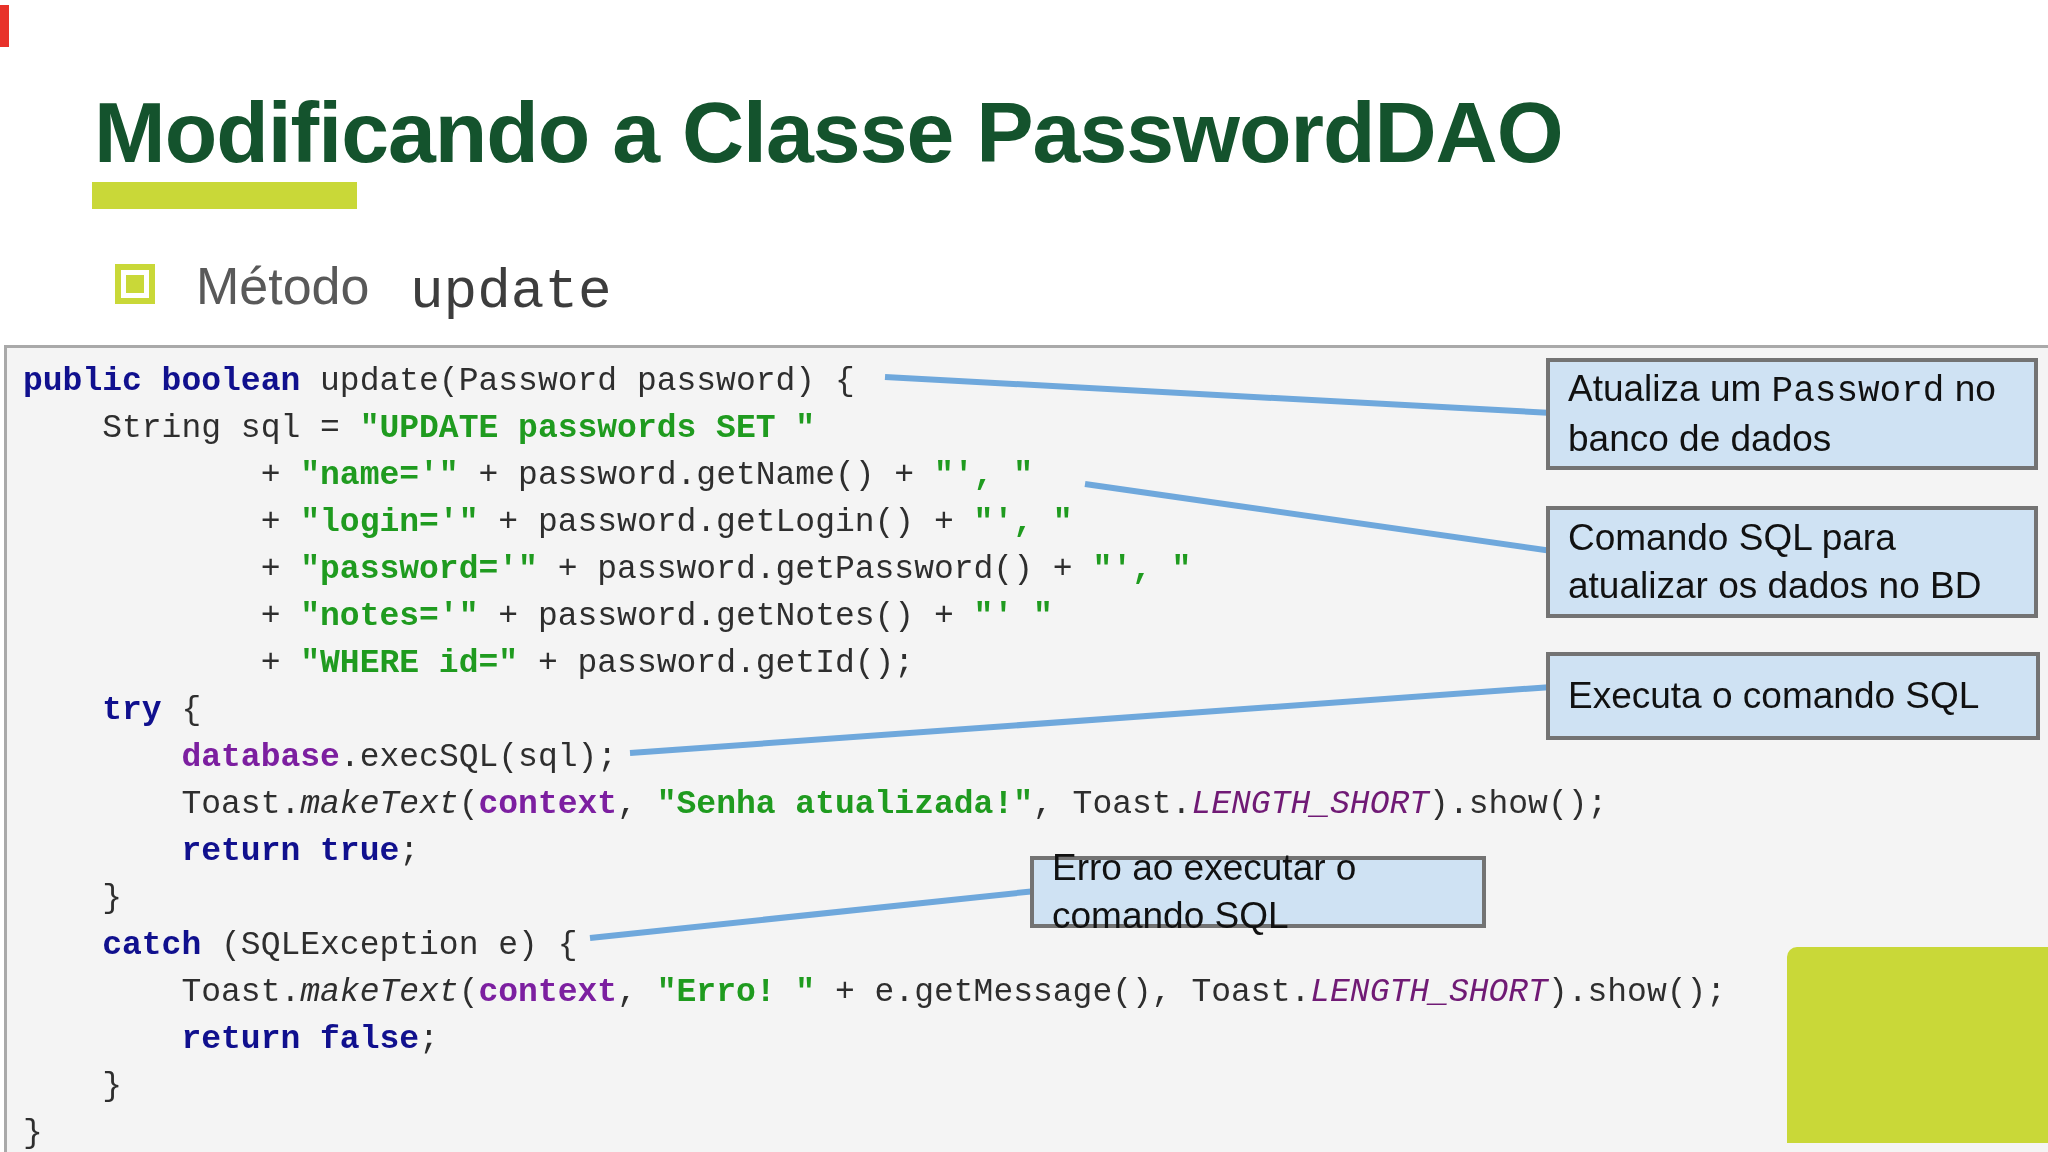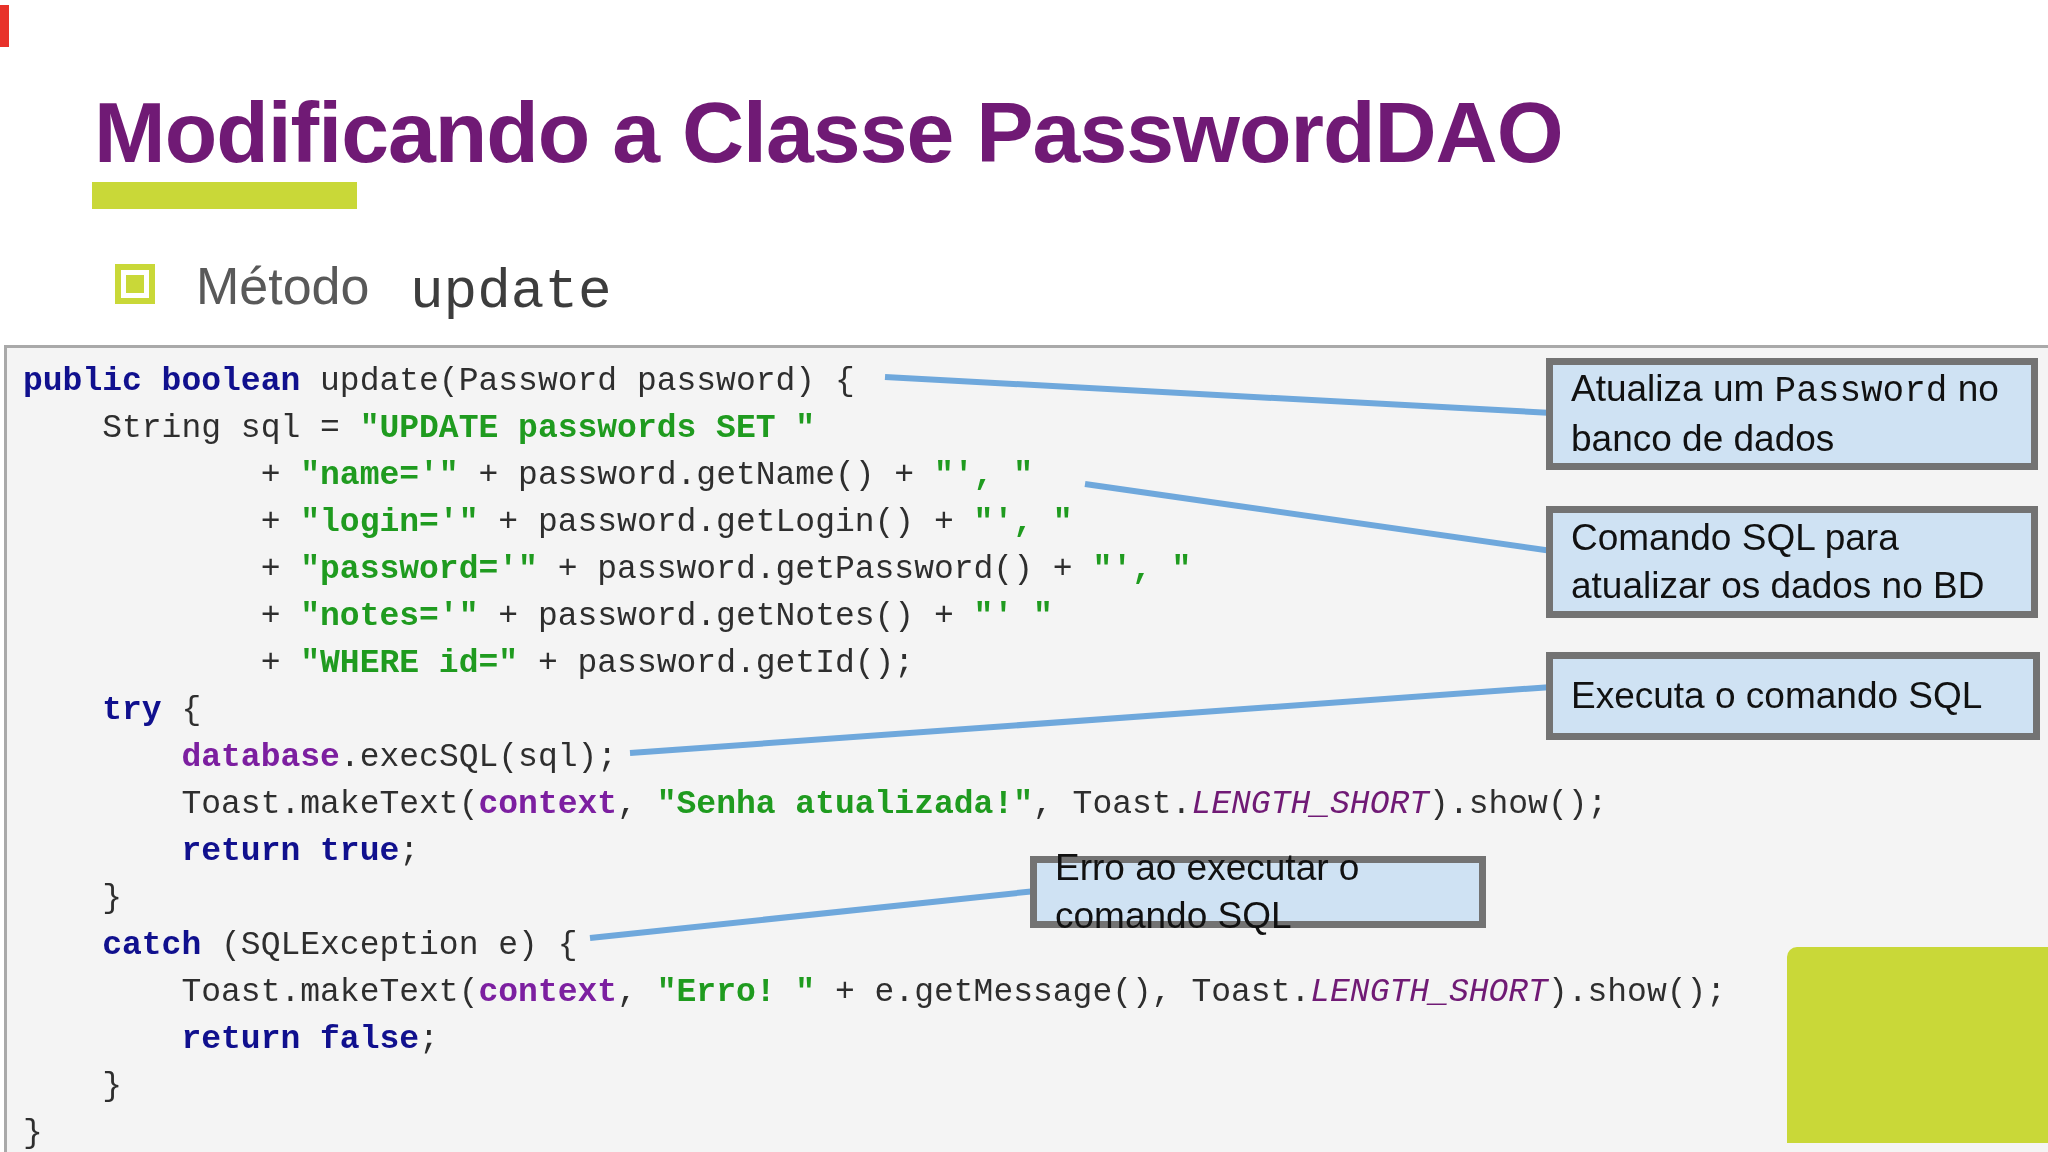--- a/index.html
+++ b/index.html
@@ -5,21 +5,21 @@
   html,body{margin:0;padding:0;}
   body{
     width:2048px;height:1152px;position:relative;overflow:hidden;
     background:#ffffff;font-family:"Liberation Sans",sans-serif;
   }
   
   .red-tick{position:absolute;left:0;top:5px;width:9px;height:42px;background:#e8322a;}
   
   .slide-title{
     position:absolute;left:94px;top:26px;width:1700px;
-    font-size:86px;font-weight:bold;color:#701a75;letter-spacing:-1px;line-height:1.12;
+    font-size:86px;font-weight:bold;color:#14532d;letter-spacing:-1px;line-height:1.12;
   }
   .accent-bar{position:absolute;left:92px;top:182px;width:265px;height:27px;background:#c9d838;}
   
   .bullet-outer{
     position:absolute;left:115px;top:264px;width:28px;height:28px;
     border:6px solid #c9d838;background:#ffffff;
   }
   .bullet-inner{position:absolute;left:5px;top:5px;width:18px;height:18px;background:#c9d838;}
   .bullet-label{
     position:absolute;left:196px;top:256px;font-size:52px;color:#595959;
@@ -34,28 +34,28 @@
     background:#f4f4f4;border:3px solid #a9a9a9;z-index:1;
     padding:10px 0 0 16px;box-sizing:content-box;
   }
   .code-line{
     white-space:pre;font-family:"Liberation Mono",monospace;
     font-size:33px;line-height:47px;color:#2e2e2e;
   }
   .tk-k{color:#10108e;font-weight:bold;}
   .tk-s{color:#1f9b1f;font-weight:bold;}
   .tk-v{color:#7c1fa0;font-weight:bold;}
-  .tk-m{}
+  .tk-m{font-style:italic;}
   .tk-w{color:#701a75;font-weight:normal;font-style:italic;}
   .tk-p{}
   
   #connectors{position:absolute;left:0;top:0;width:2048px;height:1152px;z-index:4;pointer-events:none;}
   
   .callout{
-    position:absolute;z-index:5;background:#cfe2f3;border:7px solid #737373;
+    position:absolute;z-index:5;background:#cfe2f3;border:4px solid #737373;
     color:#111111;font-size:37px;line-height:1.3;padding:12px 18px;box-sizing:border-box;
     display:flex;flex-wrap:wrap;align-content:center;
   }
   .callout .co-text{white-space:pre-wrap;}
   .callout .co-mono{font-family:"Liberation Mono",monospace;font-size:36px;white-space:pre;}
   #callout-atualiza{left:1546px;top:358px;width:492px;height:112px;}
   #callout-comando-sql{left:1546px;top:498px;width:492px;height:112px;margin-top:8px;}
   #callout-executa{left:1546px;top:652px;width:494px;height:88px;}
   #callout-erro{left:1030px;top:856px;width:456px;height:72px;}
   

